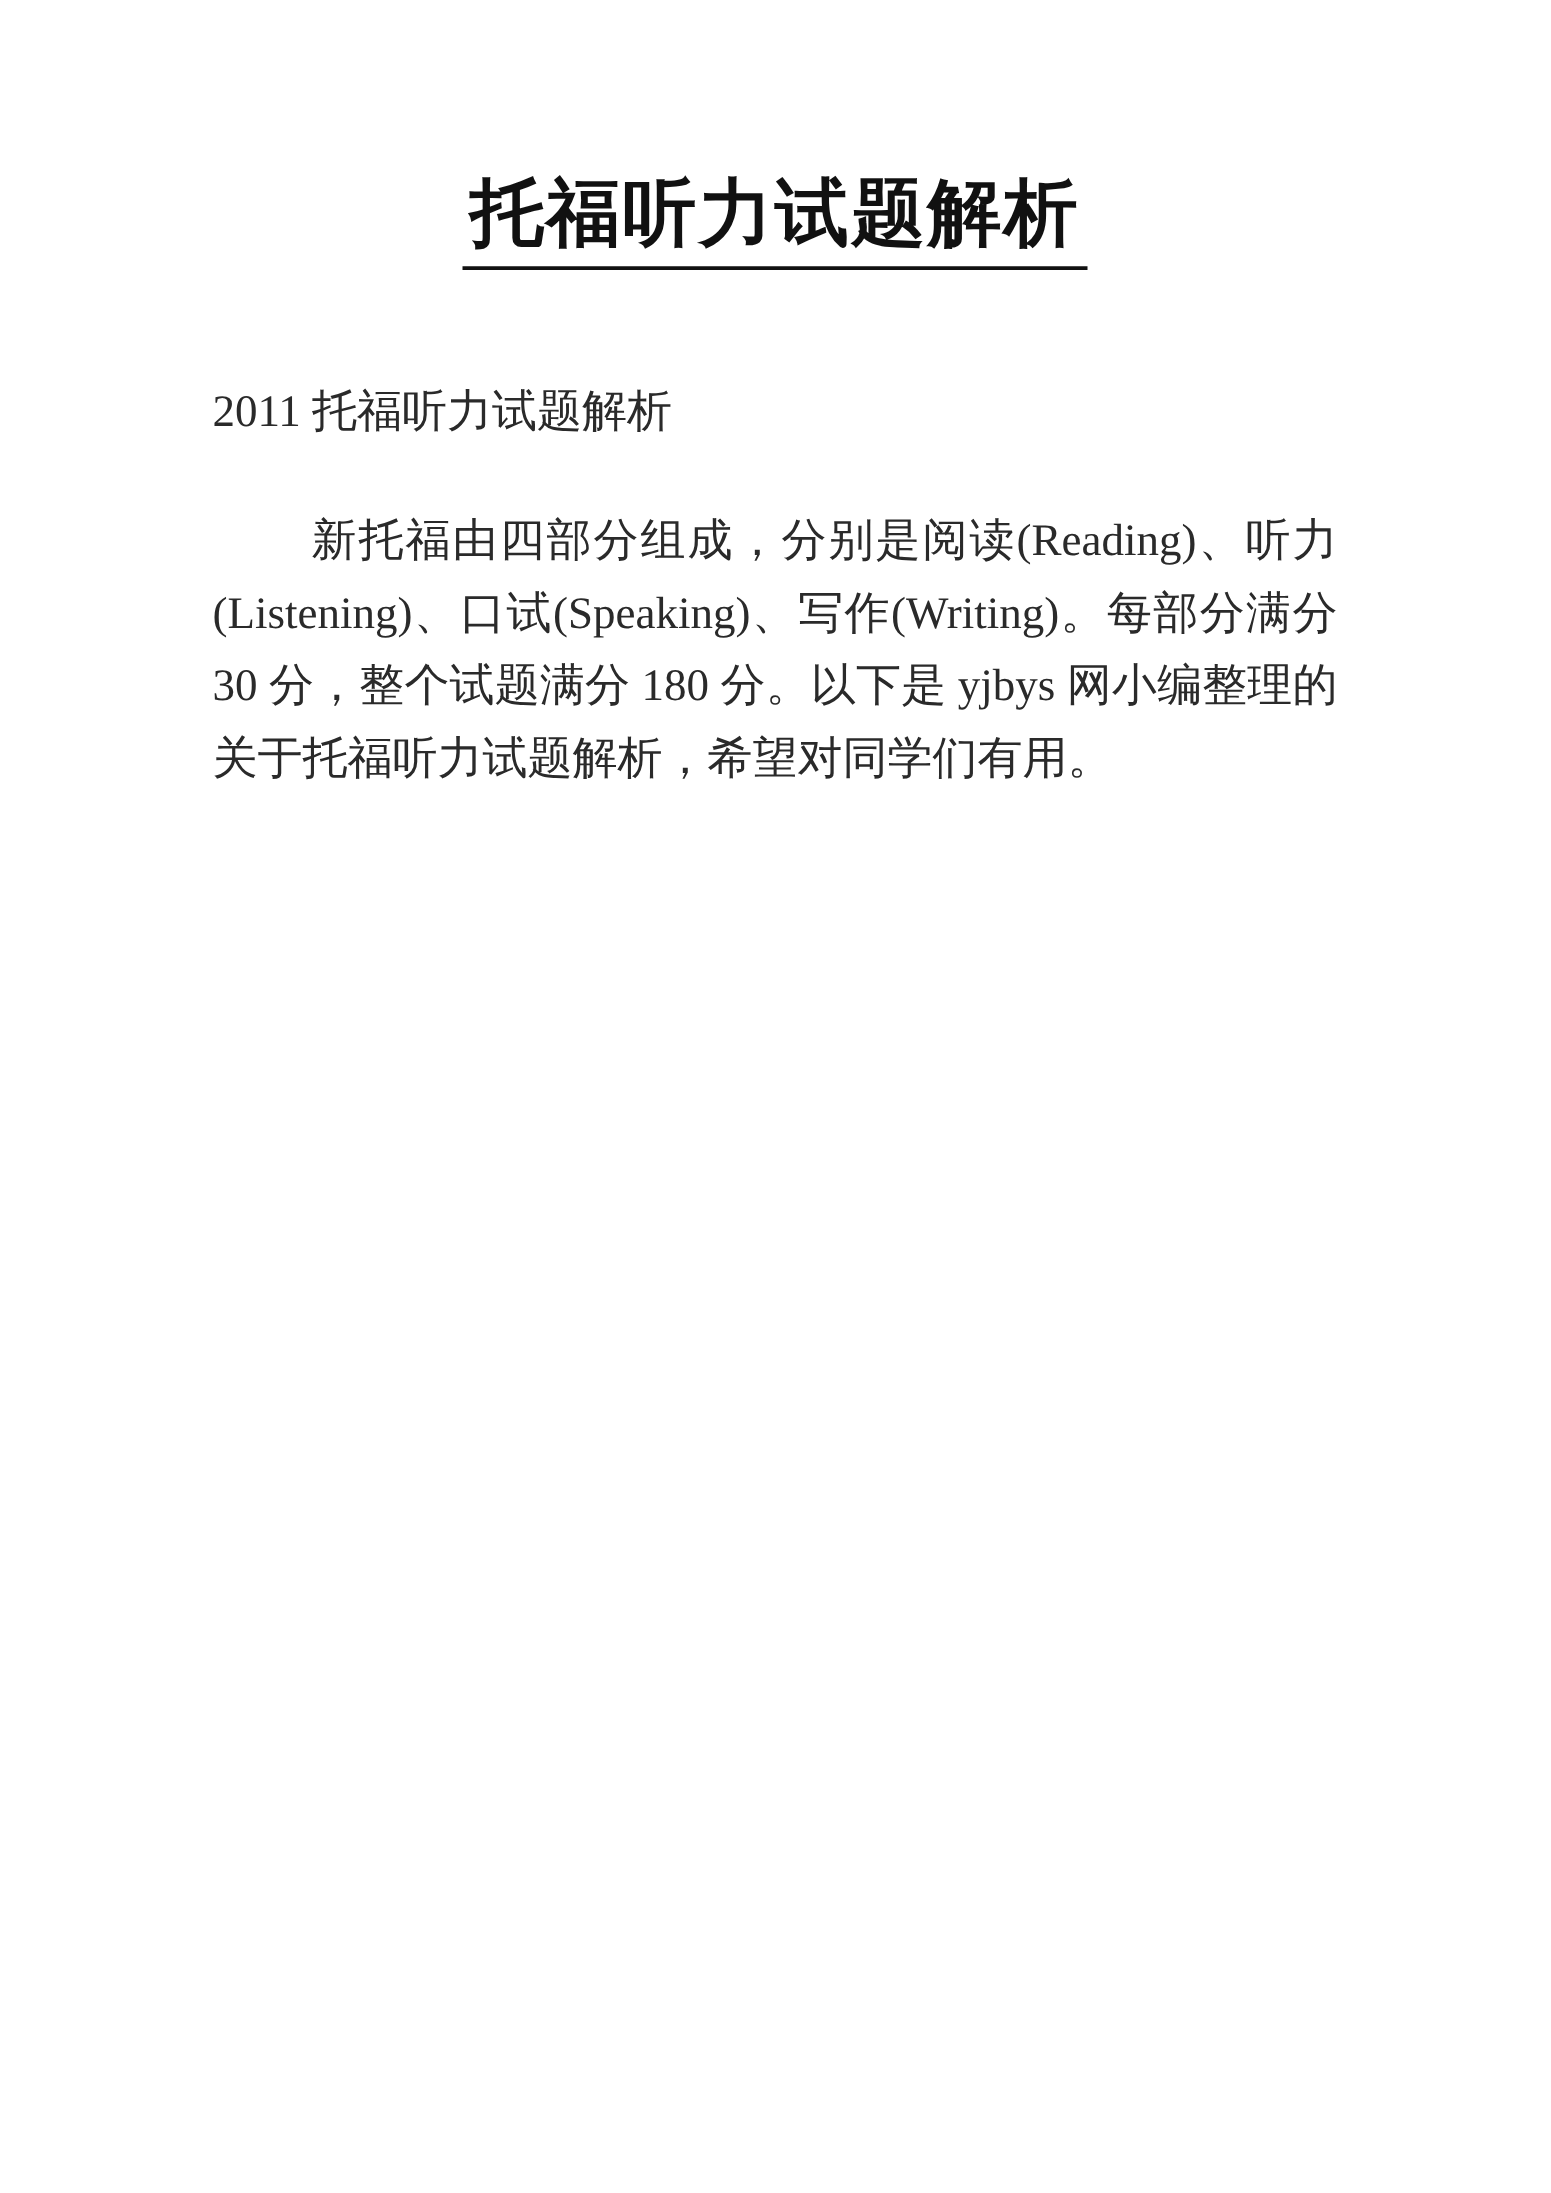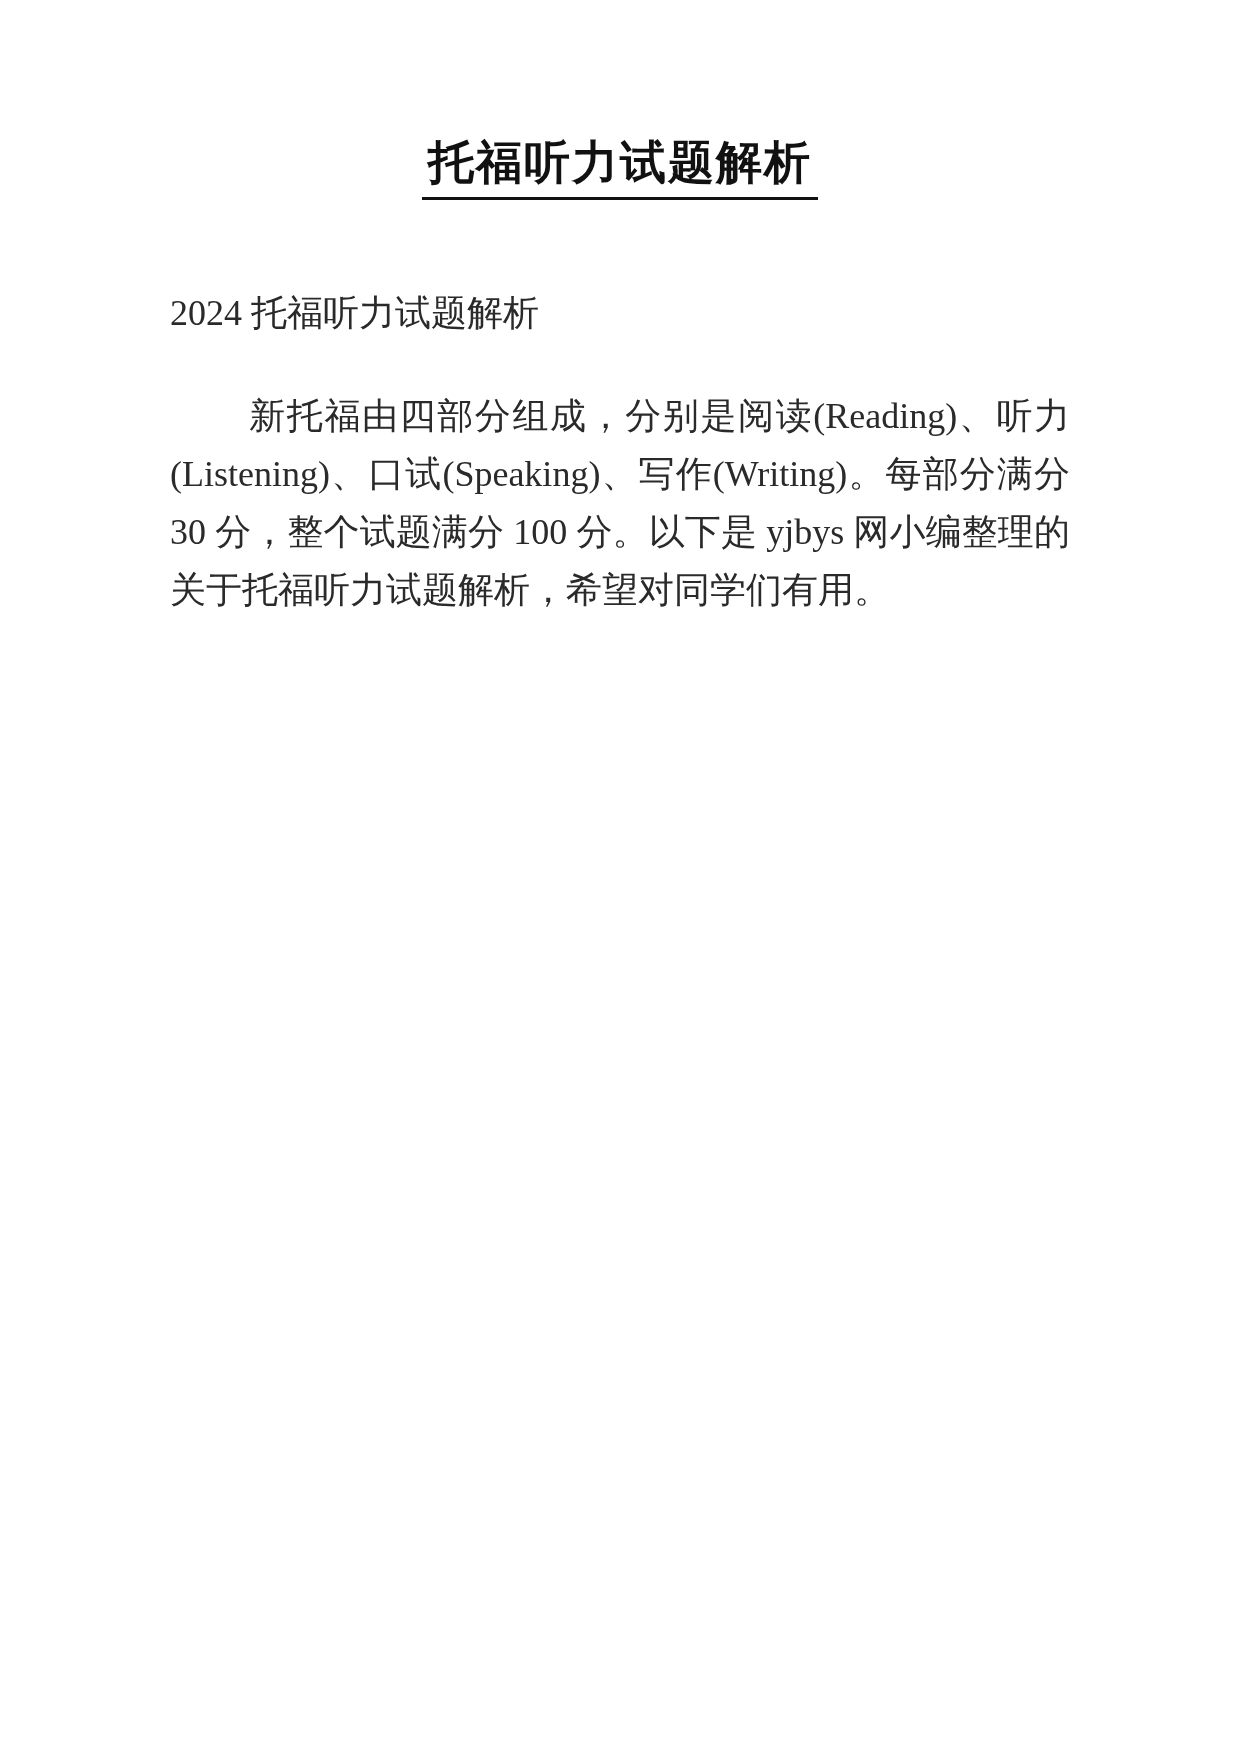--- a/index.html
+++ b/index.html
@@ -15,21 +15,21 @@
     background: #ffffff;
     box-sizing: border-box;
     padding: 135px 171px 0 170px;
     font-family: "Liberation Serif", "DejaVu Serif", serif;
     color: #262626;
     overflow: hidden;
   }
   .doc-title {
     margin: 0;
     text-align: center;
-    font-size: 46px;
+    font-size: 59px;
     line-height: 1.2;
     font-weight: bold;
     color: #111111;
     letter-spacing: 2px;
   }
   .doc-title .underlined {
     display: inline-block;
     border-bottom: 3px solid #111111;
     padding: 0 6px 7px 6px;
   }
@@ -55,19 +55,19 @@
 </style>
 </head>
 <body>
 
 <div class="page">
 
   <h1 class="doc-title">
     <span class="underlined">托福听力试题解析</span>
   </h1>
 
-  <p class="doc-subtitle">2024 托福听力试题解析</p>
+  <p class="doc-subtitle">2011 托福听力试题解析</p>
 
-  <p class="body-para para-1">新托福由四部分组成，分别是阅读(Reading)、听力(Listening)、口试(Speaking)、写作(Writing)。每部分满分 30 分，整个试题满分 100 分。以下是 yjbys 网小编整理的关于托福听力试题解析，希望对同学们有用。</p>
+  <p class="body-para para-1">新托福由四部分组成，分别是阅读(Reading)、听力(Listening)、口试(Speaking)、写作(Writing)。每部分满分 30 分，整个试题满分 180 分。以下是 yjbys 网小编整理的关于托福听力试题解析，希望对同学们有用。</p>
 
 
 
 </div>
 
 </body></html>

